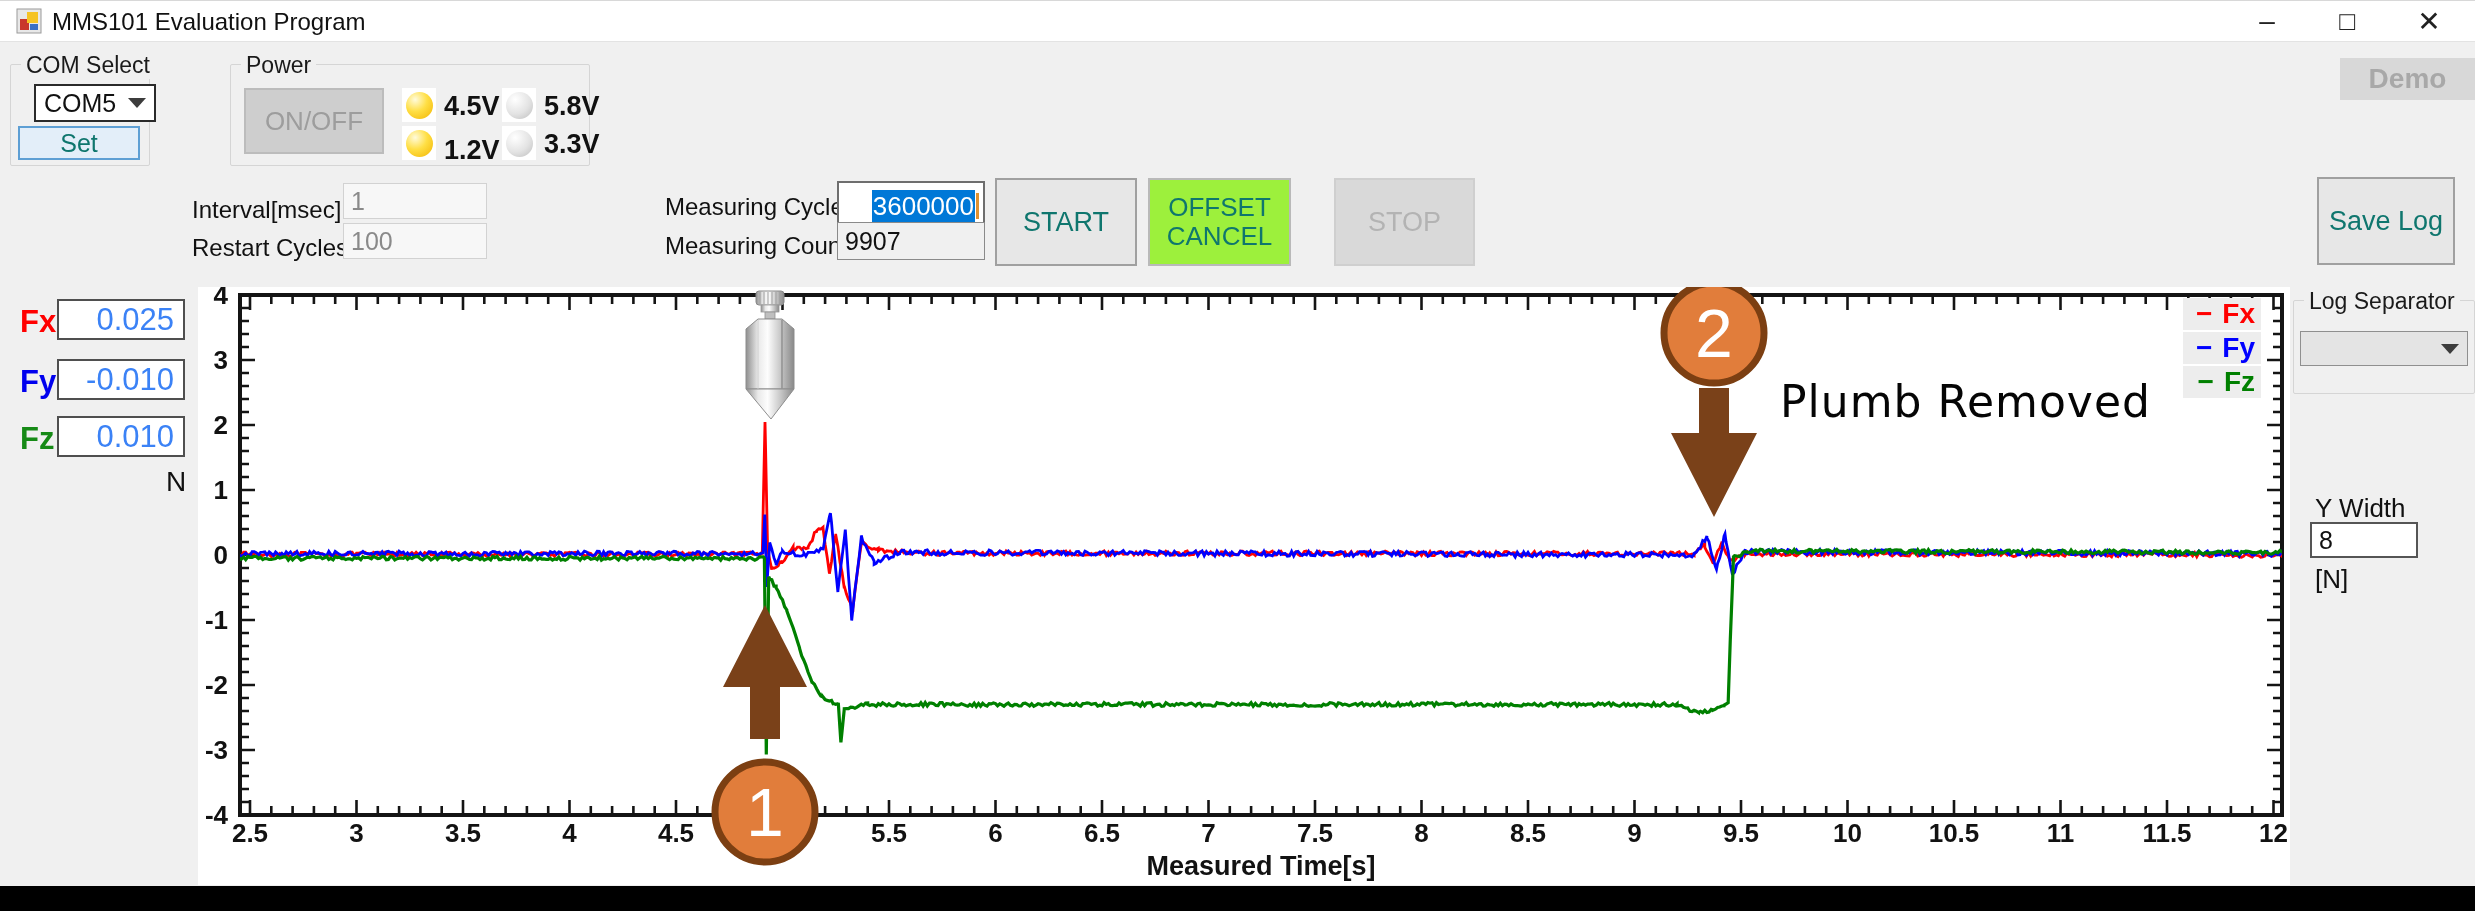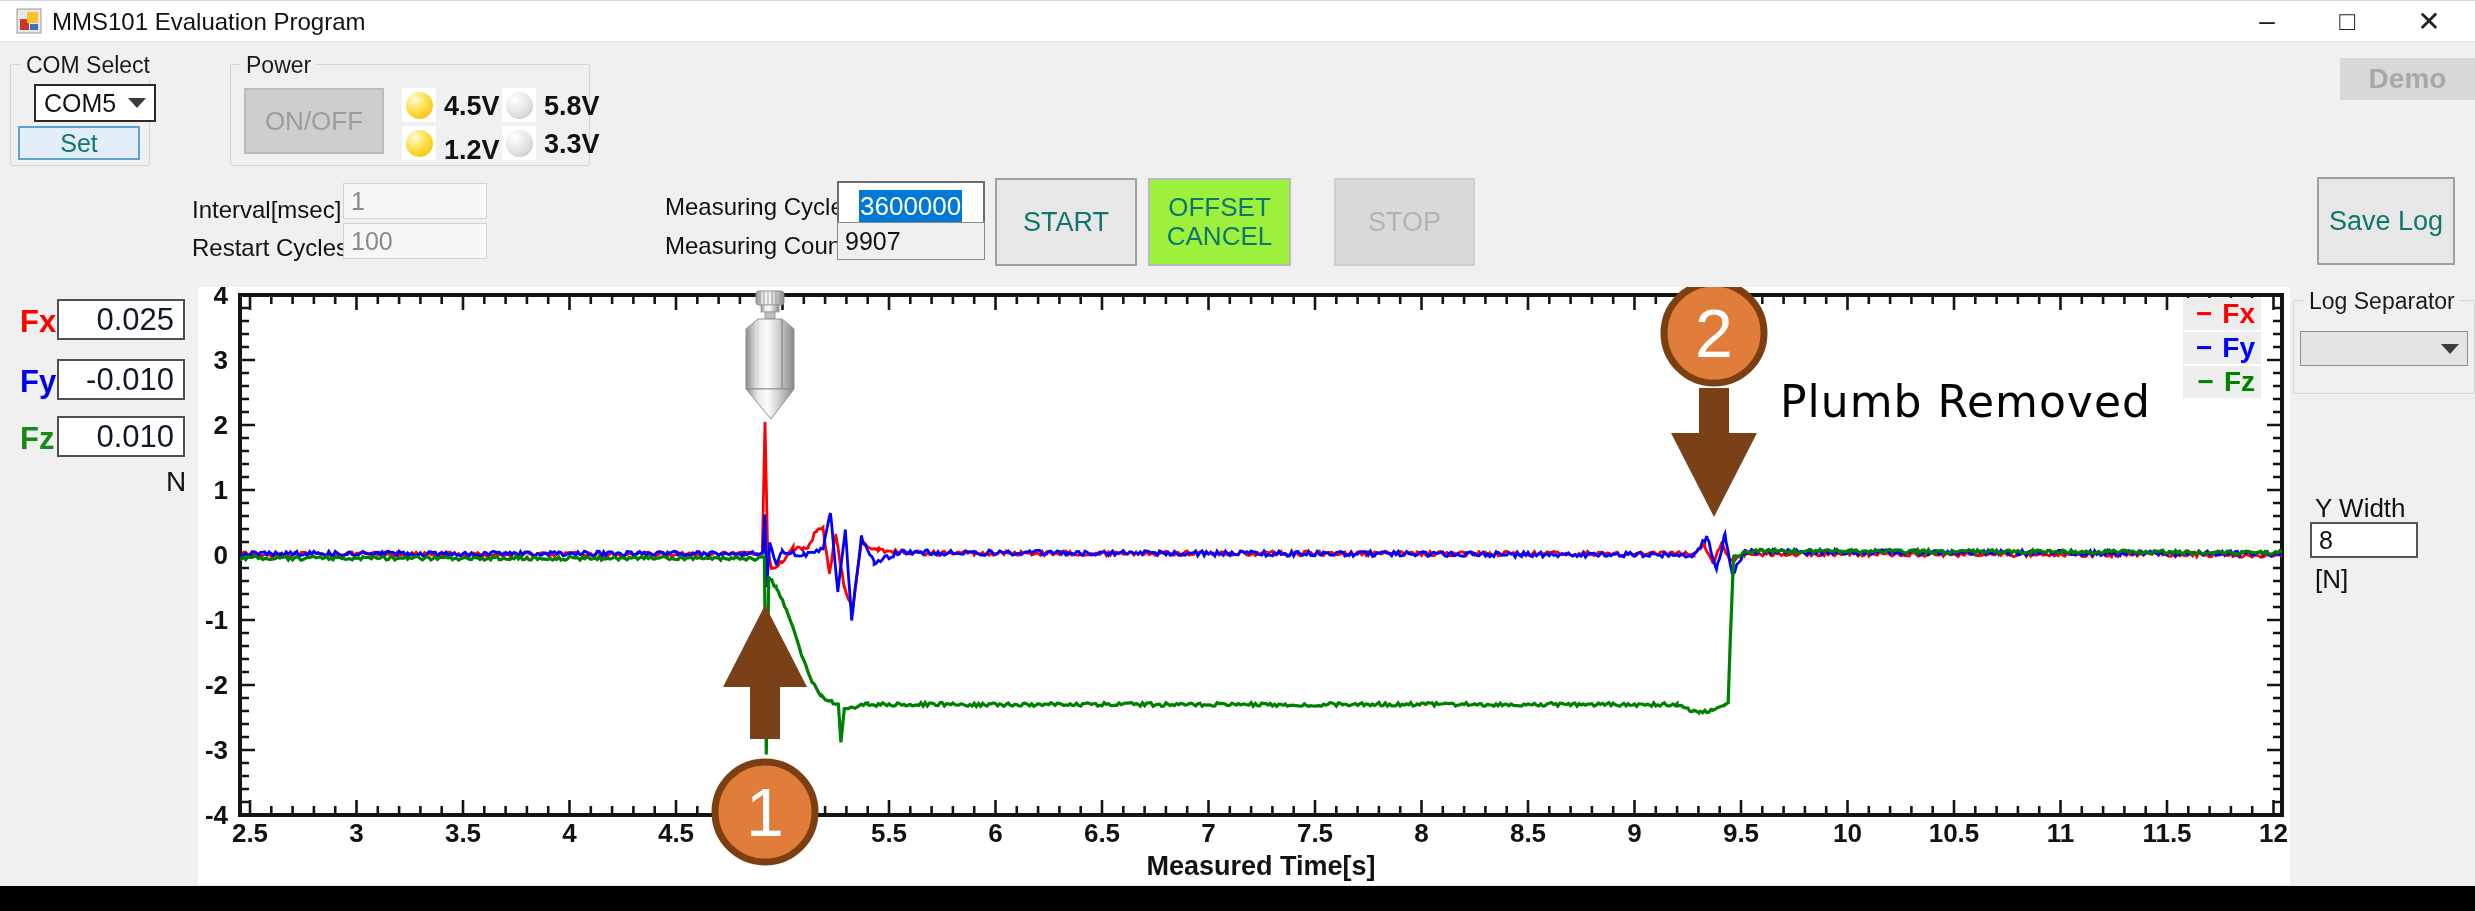--- a/index.html
+++ b/index.html
@@ -30,21 +30,21 @@
   .combo{box-sizing:border-box;background:#fff;border:2px solid #2a2a2a;display:flex;align-items:center;font-size:25px;color:#111;padding:0 8px;}
   .combo .chev{margin-left:auto;width:0;height:0;border-left:9px solid transparent;border-right:9px solid transparent;border-top:10px solid #3c3c3c;}
   .combo.gray{background:#e4e4e4;border:1px solid #8f8f8f;}
   
   .ledbox{width:34px;height:34px;background:#fff;display:flex;align-items:center;justify-content:center;}
   .ledbox i{display:block;width:27px;height:27px;border-radius:50%;}
   .led-on i{background:radial-gradient(circle at 34% 28%,#fffbdc 0%,#ffdf45 45%,#f2b400 100%);}
   .led-off i{background:radial-gradient(circle at 34% 28%,#ffffff 0%,#e3e3e3 55%,#bdbdbd 100%);}
   .vlabel{font-size:27px;font-weight:700;color:#111;}
   
-  .fbox{box-sizing:border-box;background:#fff;border:2px solid #4f4f4f;font-size:31px;color:#0f172a;
+  .fbox{box-sizing:border-box;background:#fff;border:2px solid #4f4f4f;font-size:31px;color:#3b82f6;
         display:flex;align-items:center;justify-content:flex-end;padding:0 9px;}
   .flabel{font-size:31px;font-weight:600;}
   
   #chart-panel{left:198px;top:287px;width:2092px;height:598px;background:#ffffff;overflow:hidden;}
   .tick{font:700 26px "Liberation Sans",sans-serif;fill:#121212;}
   .axis-title{font:700 27px "Liberation Sans",sans-serif;fill:#121212;}
   .badge-num{font:400 68px "Liberation Sans",sans-serif;fill:#ffffff;}
   .plumb-label{font:400 44px "DejaVu Sans","Liberation Sans",sans-serif;fill:#050505;letter-spacing:1px;}
   
   #chart-legend{position:absolute;left:1985px;top:11px;display:flex;flex-direction:column;gap:2px;}
@@ -106,21 +106,21 @@
   <div class="vlabel abs" style="left:544px;top:129px;">3.3V</div>
 
   <div class="btn abs" style="left:2340px;top:58px;width:135px;height:42px;background:#d8d8d8;border:none;color:#a8a8a8;font-weight:700;font-size:28px;">Demo</div>
 
   <div class="label abs" style="left:192px;top:196px;">Interval[msec]</div>
   <input class="tbox dim abs" style="left: 343px; top: 183px; width: 144px; height: 36px;" readonly="" value="1">
   <div class="label abs" style="left:192px;top:234px;">Restart Cycles</div>
   <input class="tbox dim abs" style="left: 343px; top: 223px; width: 144px; height: 36px;" readonly="" value="100">
 
   <div class="label abs" style="left:665px;top:193px;">Measuring Cycles</div>
-  <div id="cycles-box" class="tbox abs" style="left:837px;top:181px;width:148px;height:50px;padding:0 20px;">
+  <div id="cycles-box" class="tbox abs" style="left:837px;top:181px;width:148px;height:50px;padding:0 4px;justify-content:flex-end;">
     <span class="sel">3600000</span>
     <span class="caret"></span>
   </div>
   <div class="label abs" style="left:665px;top:232px;">Measuring Count</div>
   <div class="tbox ro abs" style="left:837px;top:222px;width:148px;height:38px;">9907</div>
 
   <div class="btn abs" style="left:995px;top:178px;width:142px;height:88px;">START</div>
   <div class="btn green abs" style="left:1148px;top:178px;width:143px;height:88px;font-size:26px;line-height:1.1;padding:0 12px;">OFFSET CANCEL</div>
   <div class="btn disabled abs" style="left:1302px;top:178px;width:141px;height:88px;">STOP</div>
   <div class="btn abs" style="left:2317px;top:177px;width:138px;height:88px;text-align:right;">Save Log</div>

